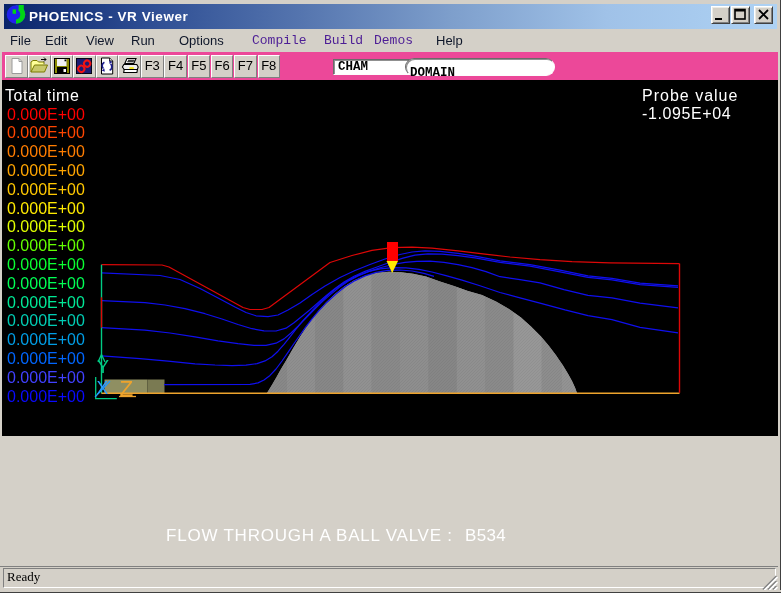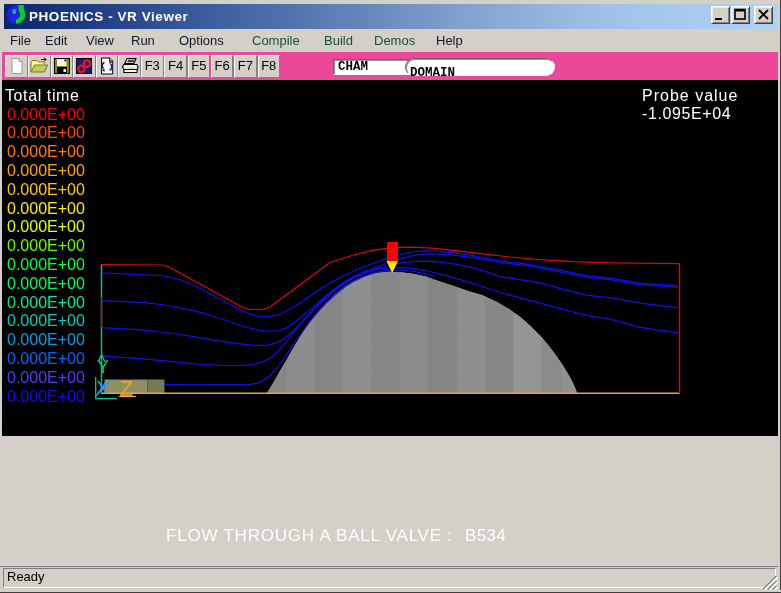--- a/index.html
+++ b/index.html
@@ -13,36 +13,36 @@
   
   #titlebar{left:4px;top:4px;width:773px;height:40px;
     background:linear-gradient(to right,#0a246a 0%,#2c4c92 18%,#5474ae 38%,#7e9fcc 58%,#a0c2e8 78%,#aed2f4 100%);}
   #title-text{left:25px;top:5px;color:#fff;font-size:13.5px;font-weight:bold;letter-spacing:0.55px;}
   .tbtn{top:2px;width:19px;height:18px;background:#d4d0c8;
     border:1px solid;border-color:#ffffff #404040 #404040 #ffffff;box-shadow:inset 1px 1px 0 #ecebe5, inset -1px -1px 0 #808080;
     box-sizing:border-box;}
   
   #menubar{left:2px;top:29px;width:776px;height:23px;background:#d4d0c8;}
   #menubar span{position:absolute;top:4px;font-size:13px;color:#0f172a;}
-  #menubar span.dis{color:#14532d;}
+  #menubar span.dis{color:#4c1d95;font-family:Liberation Mono, monospace;}
   
   #toolbar{left:2px;top:52px;width:776px;height:28px;background:#ec4899;}
   .tbbtn{position:absolute;top:2.5px;width:22.5px;height:23px;background:#d4d0c8;
     border:1px solid;border-color:#ffffff #808080 #808080 #ffffff;box-sizing:border-box;
     text-align:center;font-size:13px;color:#000;line-height:20px;}
   .field{position:absolute;background:#fff;border:1px solid;border-color:#6a6a6a #fdfdfd #fdfdfd #6a6a6a;
     box-shadow:inset 1px 1px 0 rgba(70,70,70,0.6);box-sizing:border-box;
     font-family:"Liberation Mono",monospace;font-weight:bold;font-size:12.5px;color:#000;
     padding-left:4px;line-height:13px;}
   
   #viewport{left:2px;top:80px;width:776px;height:356px;background:#000;}
   
   #statusbar{left:0px;top:566px;width:781px;height:24px;background:#d4d0c8;border-top:1px solid #808080;box-sizing:border-box;}
   #status-inner{left:3px;top:1px;width:773px;height:20px;border:1px solid;border-color:#808080 #fff #fff #808080;
-     font-size:13px;color:#000;padding:1px 0 0 3px;box-sizing:border-box;line-height:14px;}
+     font-size:13px;color:#000;padding:1px 0 0 3px;box-sizing:border-box;line-height:14px;font-family:Liberation Serif, serif;}
 </style>
 </head>
 <body>
 <div class="abs" id="titlebar">
   <svg class="abs" style="left:2px;top:0px" width="20" height="21" viewBox="0 0 20 21">
     <circle cx="10" cy="10.5" r="9.3" fill="#2121ee"></circle>
     <path d="M10 1.2 A9.3 9.3 0 0 1 10 19.8 L10 15.6 A4.3 5.1 0 0 0 10 5.4 Z" fill="#00d515"></path>
     <path d="M10 1.2 A9.3 9.3 0 0 1 14.6 2.4 L12.2 6.4 A4.3 5.1 0 0 0 10 5.4 Z" fill="#2121ee"></path>
     <rect x="12.6" y="1" width="5.2" height="5.4" fill="#00d515"></rect>
     <rect x="6.6" y="5.4" width="3.4" height="4.4" fill="#00d515"></rect>

